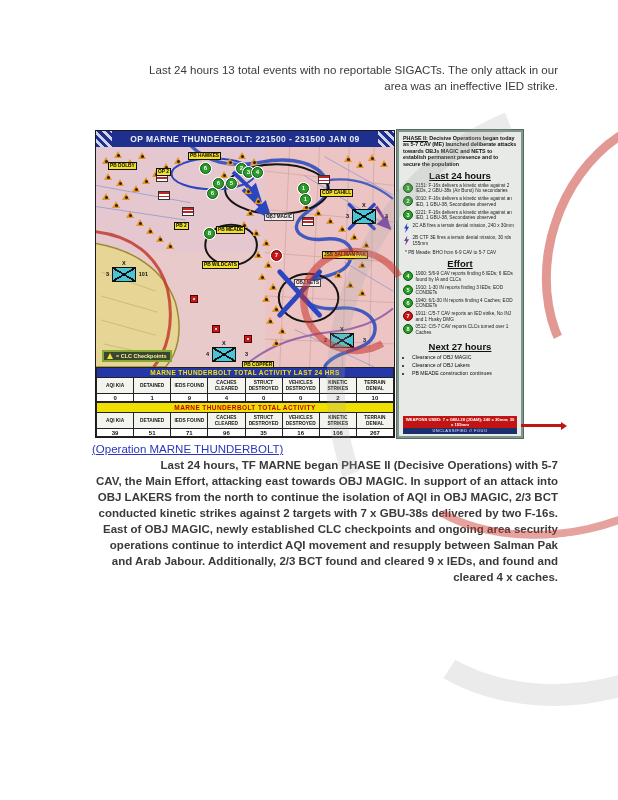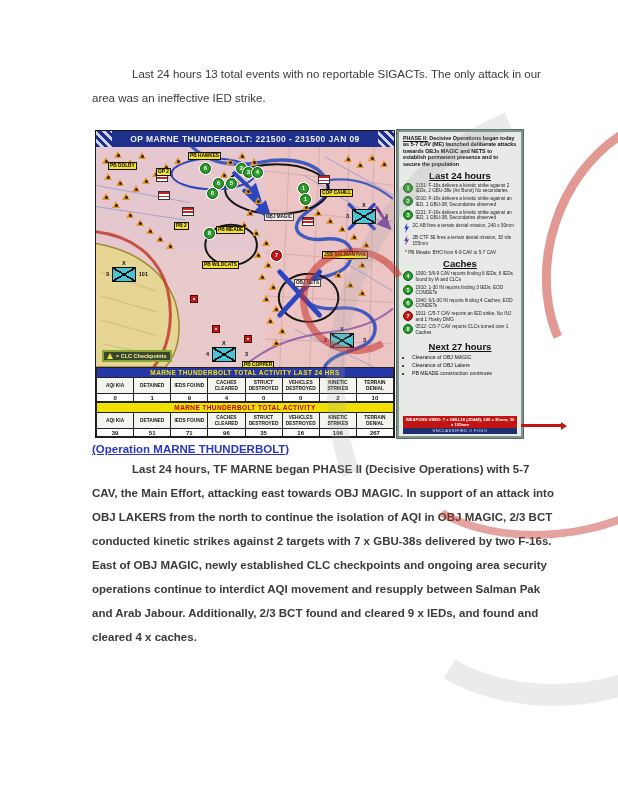--- a/index.html
+++ b/index.html
@@ -1,23 +1,23 @@
 <!DOCTYPE html>
 <html><head>
 <meta charset="utf-8">
 <style>
   html,body{margin:0;padding:0;background:#888;}
   .page{position:relative;width:618px;height:800px;background:#ffffff;margin:0 auto;
         font-family:"Liberation Sans", sans-serif;overflow:hidden;}
   
-  .para{position:absolute;left:92px;width:466px;font-size:11.5px;line-height:24px;
-        color:#3a3a3a;text-align:left;}
+  .para{position:absolute;left:92px;width:466px;font-size:11.5px;line-height:16px;
+        color:#3a3a3a;text-align:right;}
   .para.indent{text-indent:40px;}
   #para1{top:62px;}
-  .op-heading{position:absolute;left:92px;top:443px;font-size:11.5px;font-weight:bold;
+  .op-heading{position:absolute;left:92px;top:443px;font-size:11.5px;font-weight:normal;
         color:#2a36c0;text-decoration:underline;text-align:center;}
   #para2{top:457px;font-weight:bold;}
   #para3{top:557px;}
   
   .slide{position:absolute;left:95px;top:130px;width:430px;height:308px;display:flex;gap:2px;}
   .left-col{width:300px;display:flex;flex-direction:column;border:1.5px solid #1a1a1a;box-sizing:border-box;background:#fff;}
   .titlebar{height:16px;background:#1e2f8e;color:#eef0f8;font-size:8.5px;font-weight:bold;
         text-align:center;line-height:16px;letter-spacing:.4px;position:relative;flex:none;}
   .titlebar::before,.titlebar::after{content:"";position:absolute;top:0;width:16px;height:16px;
         background:repeating-linear-gradient(45deg,#1e2f8e 0 3px,#cfd4ec 3px 6px);}
@@ -365,21 +365,21 @@
           <div class="sb-item">
             <span class="bolt blue"></span>
             <span class="txt">2C AB fires a terrain denial mission, 240 x 30mm</span>
           </div>
           <div class="sb-item">
             <span class="bolt purple"></span>
             <span class="txt">2B CTF 3E fires a terrain denial mission, 30 rds 155mm</span>
           </div>
         </div>
       <div class="sb-note">* PB Meade:  BHO from 6-9 CAV to 5-7 CAV</div>
-      <div class="sb-h">Caches</div>
+      <div class="sb-h">Effort</div>
       <div id="events-list">
           <div class="sb-item">
             <span class="evt-c">4</span>
             <span class="txt">1900: 5/6-9 CAV reports finding 6 IEDs; 6 IEDs found by IA and CLCs</span>
           </div>
           <div class="sb-item">
             <span class="evt-c">5</span>
             <span class="txt">1910: 1-30 IN reports finding 3 IEDs; EOD CONDETs</span>
           </div>
           <div class="sb-item">

